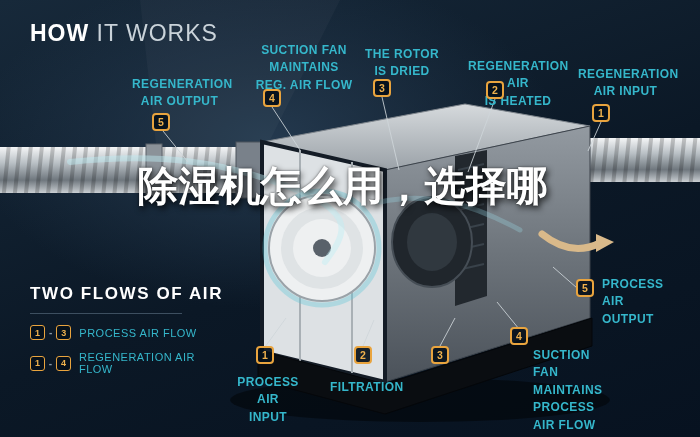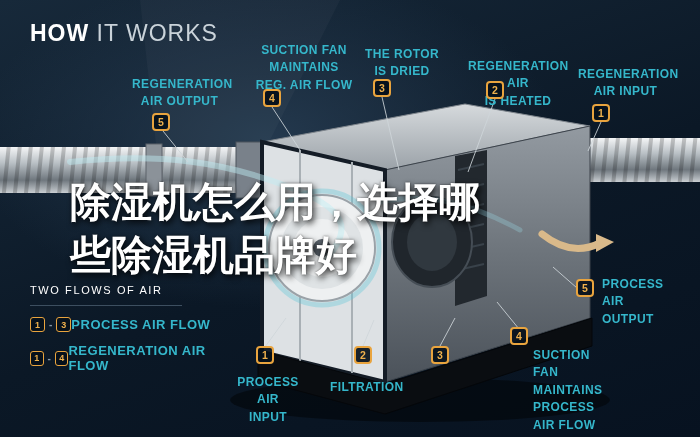--- a/index.html
+++ b/index.html
@@ -8,46 +8,46 @@
     font-family:"Liberation Sans",sans-serif;
     background:
       radial-gradient(ellipse 60% 55% at 38% 32%, #24394e 0%, rgba(20,36,53,0) 70%),
       linear-gradient(160deg,#17293a 0%,#0b1826 55%,#071220 100%);
   }
   .title{position:absolute;left:30px;top:20px;font-size:23px;letter-spacing:1px;color:#ffffff;white-space:nowrap;}
   .title .t-bold{font-weight:700;color:#ffffff;}
   .title .t-light{font-weight:300;color:#c9d2d9;}
   svg.illus{position:absolute;left:0;top:0;z-index:1;}
   .overlay{
-    position:absolute;left:70px;top:176px;width:545px;z-index:5;
-    color:#ffffff;font-weight:700;font-size:41px;line-height:1.3;
+    position:absolute;left:70px;top:160px;width:545px;z-index:5;
+    text-align:center;color:#ffffff;font-weight:700;font-size:41px;line-height:1.3;
     text-shadow:2px 3px 6px rgba(0,0,0,.85), 0 0 2px rgba(0,0,0,.6);
     font-family:"DejaVu Sans","Liberation Sans",sans-serif;
   }
   .lbl{
     position:absolute;z-index:6;color:#35b7cb;font-weight:700;font-size:12px;
     line-height:1.45;letter-spacing:.4px;text-transform:uppercase;
     white-space:pre-line;text-align:center;
   }
   .lbl.left{text-align:left;}
   .badge{
     position:absolute;z-index:6;width:18px;height:18px;box-sizing:border-box;
     border:2px solid #e9a43e;border-radius:4px;color:#efb14d;
     font-size:10.5px;font-weight:700;display:flex;align-items:center;justify-content:center;
     background:rgba(7,16,26,.92);
   }
   .legend{position:absolute;left:30px;top:284px;z-index:6;width:200px;}
-  .legend-title{color:#ffffff;font-weight:400;font-size:11px;letter-spacing:1.6px;}
+  .legend-title{color:#ffffff;font-weight:700;font-size:17px;letter-spacing:1.6px;}
   .legend-divider{border:none;border-top:1px solid #3d4f60;width:152px;margin:9px 0 0 0;}
   .legend-row{display:flex;align-items:center;margin-top:11px;}
   .badge-sm{
     position:static;width:15px;height:15px;border-width:1.5px;font-size:9px;border-radius:3px;
   }
   .legend-sep{color:#8898a6;font-size:10px;font-weight:700;margin:0 4px;}
-  .legend-label{color:#35b7cb;font-weight:700;font-size:13px;letter-spacing:.5px;text-transform:uppercase;}
+  .legend-label{color:#35b7cb;font-weight:400;font-size:11px;letter-spacing:.5px;margin-left:8px;text-transform:uppercase;}
   
   .L0{left:132px;top:76px;width:95px;}
   .L1{left:254px;top:42px;width:100px;}
   .L2{left:362px;top:46px;width:80px;}
   .L3{left:468px;top:58px;width:100px;text-align:center;}
   .L4{left:578px;top:66px;width:95px;}
   .L5{left:602px;top:276px;width:75px;}
   .L6{left:228px;top:374px;width:80px;}
   .L7{left:330px;top:379px;width:70px;text-align:center;}
   .L8{left:415px;top:377px;width:110px;}
@@ -163,21 +163,20 @@
       <line x1="519" y1="329" x2="497" y2="302"></line>
     </g>
   </svg>
 
   <div class="title">
     <span class="t-bold">HOW</span><span class="t-light"> IT WORKS</span>
   </div>
 
   <div class="overlay">
     <div>除湿机怎么用，选择哪</div>
-    <div>些除湿机品牌好</div>
   </div>
 
   <div class="lbl L0">REGENERATION
 AIR OUTPUT</div>
   <div class="lbl L1">SUCTION FAN
 MAINTAINS
 REG. AIR FLOW</div>
   <div class="lbl L2">THE ROTOR
 IS DRIED</div>
   <div class="lbl L3">REGENERATION AIR

